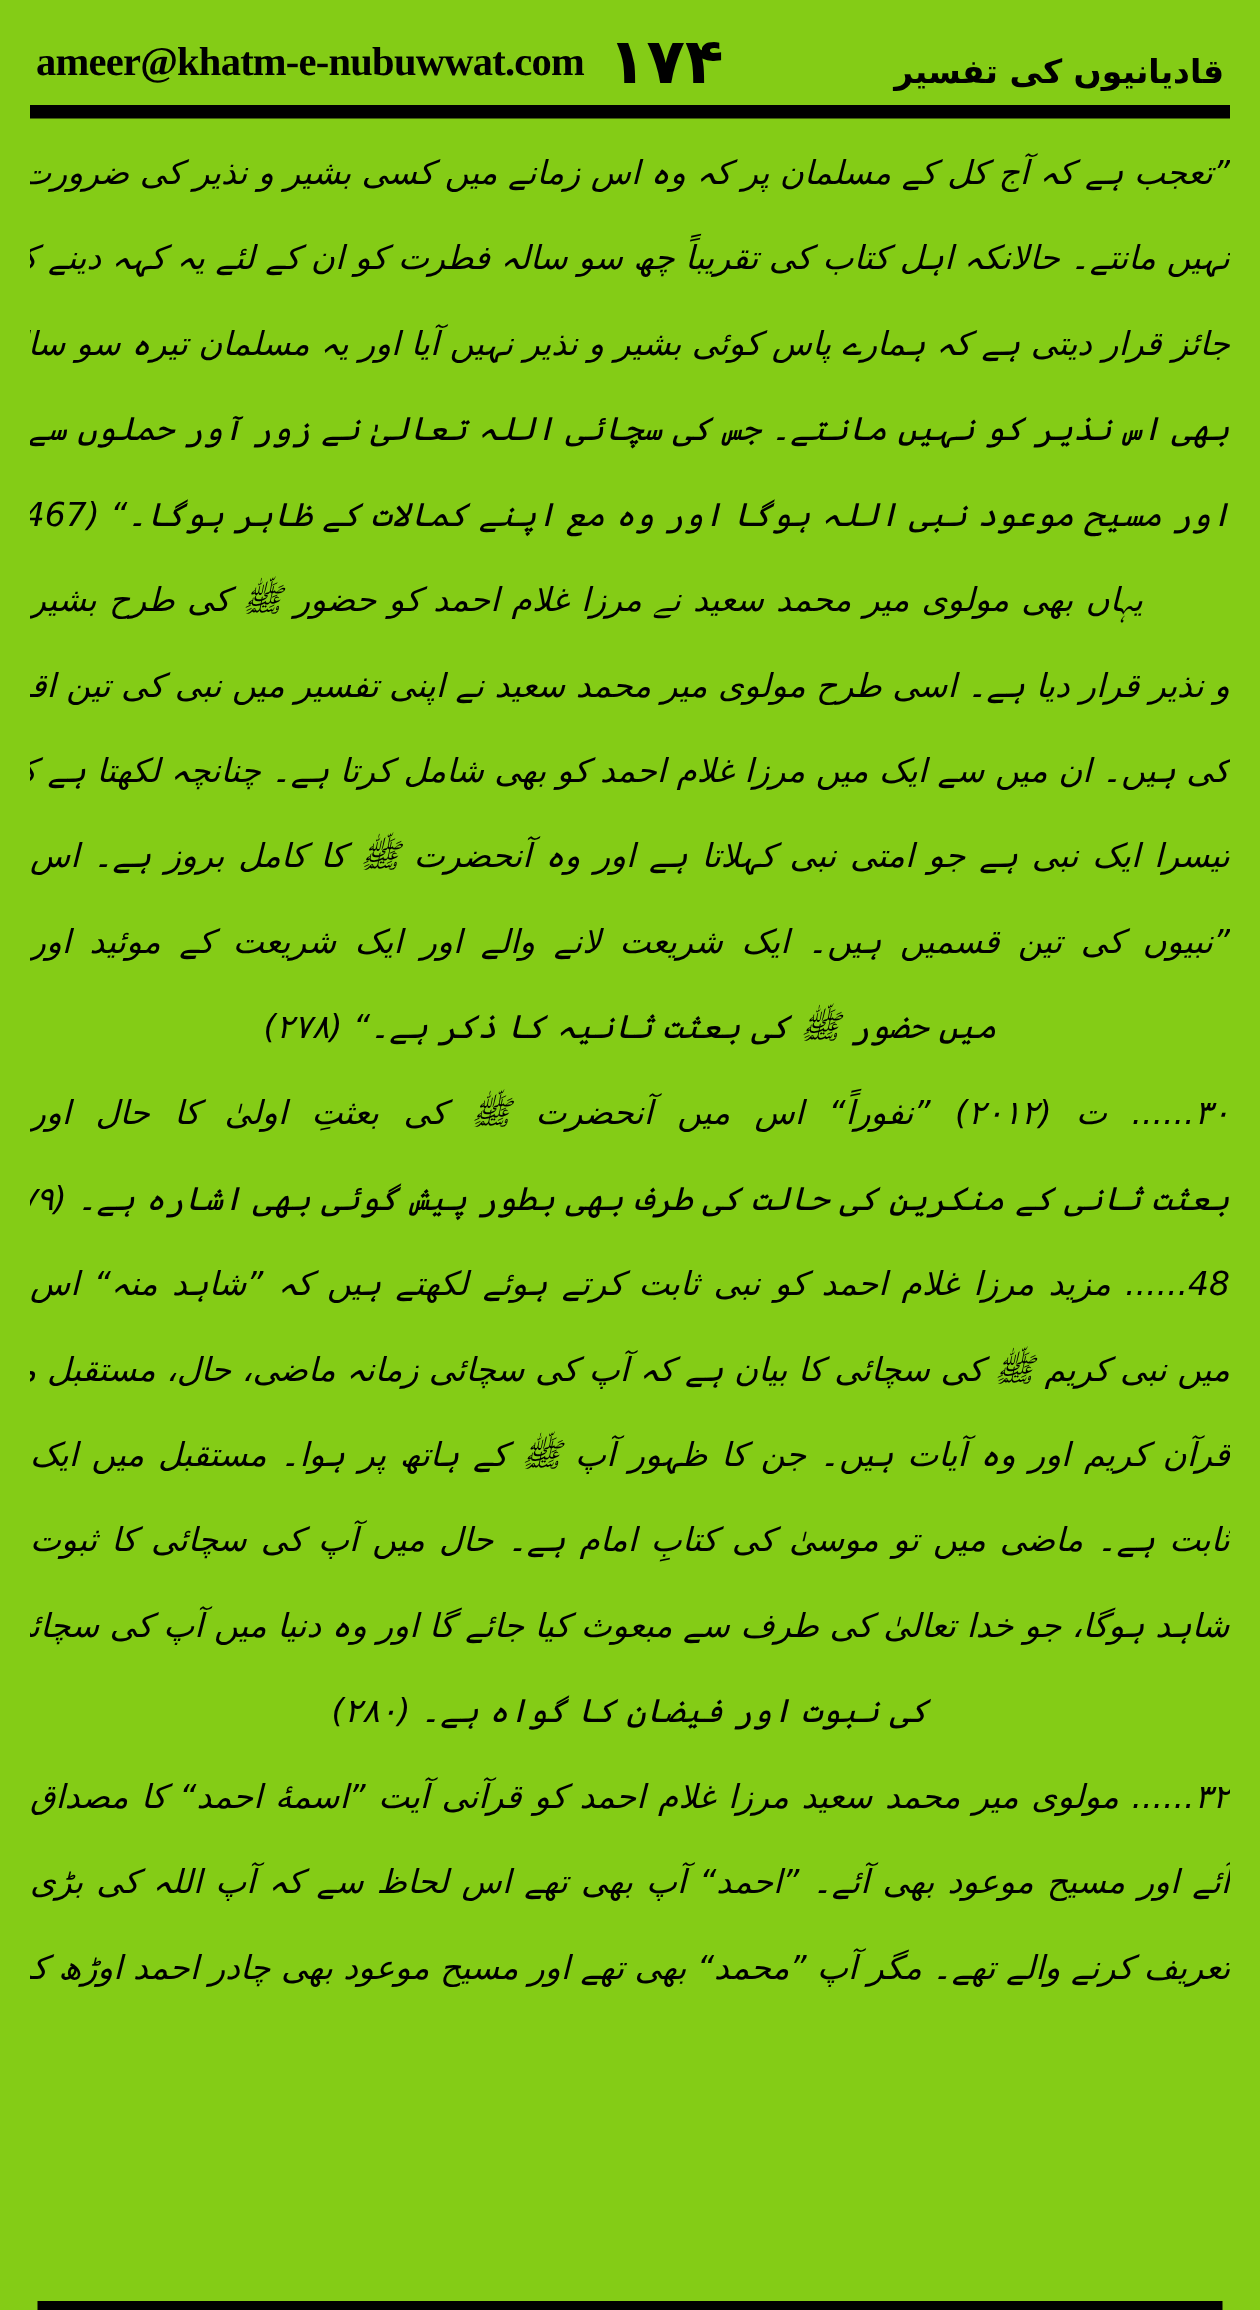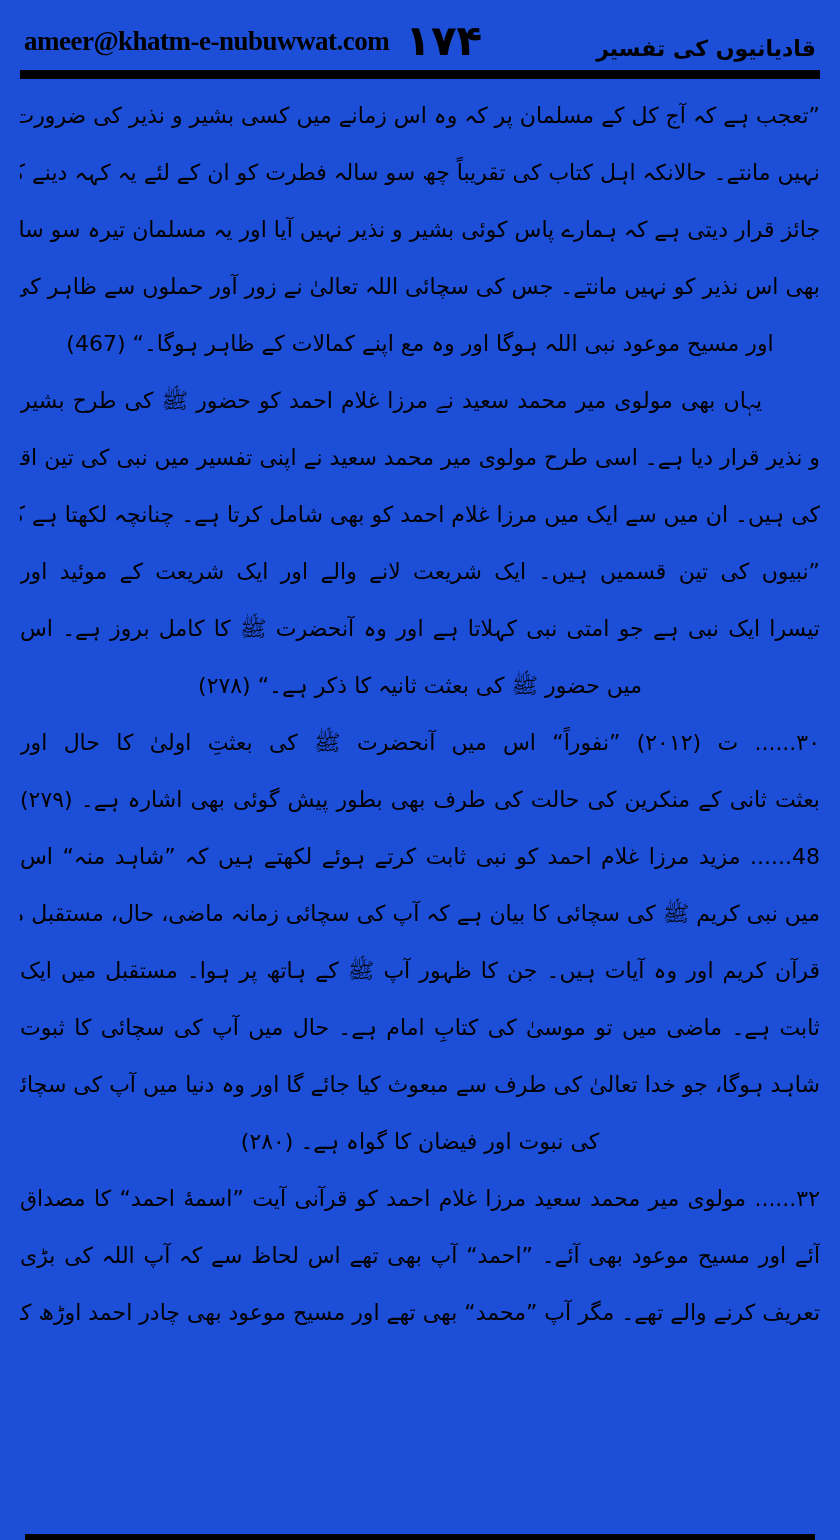--- a/index.html
+++ b/index.html
@@ -1,19 +1,19 @@
 <!DOCTYPE html>
 <html lang="ur"><head>
 <meta charset="utf-8">
 <style>
   html,body{margin:0;padding:0;background:#e8e8e8;}
   .page{
     position:relative;
     width:840px;height:1540px;
-    background:#1d4ed8;
+    background:#84cc16;
     color:#000;
     overflow:hidden;
     font-family:"DejaVu Sans",sans-serif;
     margin:0 auto;
   }
   
   .header{
     display:flex;
     justify-content:space-between;
     align-items:flex-end;
@@ -43,20 +43,21 @@
   }
   .rule-top{
     height:9px;
     background:#000;
     margin:6px 20px 0 20px;
   }
   
   .body-text{
     direction:rtl;
     padding:8px 20px 0 20px;
+    font-style:italic;
   }
   .text-line{
     font-size:22px;
     line-height:57px;
     height:57px;
     text-align:justify;
     text-align-last:justify;
     white-space:nowrap;
     overflow:hidden;
     font-weight:500;
@@ -114,22 +115,22 @@
       <div class="text-line center">اور مسیح موعود نبی اللہ ہوگا اور وہ مع اپنے کمالات کے ظاہر ہوگا۔“ (467)</div>
     </div>
 
     <div>
       <div class="text-line indent">یہاں بھی مولوی میر محمد سعید نے مرزا غلام احمد کو حضور ﷺ کی طرح بشیر</div>
       <div class="text-line">و نذیر قرار دیا ہے۔ اسی طرح مولوی میر محمد سعید نے اپنی تفسیر میں نبی کی تین اقسام بیان</div>
       <div class="text-line">کی ہیں۔ ان میں سے ایک میں مرزا غلام احمد کو بھی شامل کرتا ہے۔ چنانچہ لکھتا ہے کہ:</div>
     </div>
 
     <div>
+      <div class="text-line">تیسرا ایک نبی ہے جو امتی نبی کہلاتا ہے اور وہ آنحضرت ﷺ کا کامل بروز ہے۔ اس</div>
       <div class="text-line">”نبیوں کی تین قسمیں ہیں۔ ایک شریعت لانے والے اور ایک شریعت کے موئید اور</div>
-      <div class="text-line">تیسرا ایک نبی ہے جو امتی نبی کہلاتا ہے اور وہ آنحضرت ﷺ کا کامل بروز ہے۔ اس</div>
       <div class="text-line center">میں حضور ﷺ کی بعثت ثانیہ کا ذکر ہے۔“ (۲۷۸)</div>
     </div>
 
     <div>
       <div class="text-line">۳۰...... ت (۲۰۱۲) ”نفوراً“ اس میں آنحضرت ﷺ کی بعثتِ اولیٰ کا حال اور</div>
       <div class="text-line">بعثت ثانی کے منکرین کی حالت کی طرف بھی بطور پیش گوئی بھی اشارہ ہے۔ (۲۷۹)</div>
     </div>
 
     <div>
       <div class="text-line">48...... مزید مرزا غلام احمد کو نبی ثابت کرتے ہوئے لکھتے ہیں کہ ”شاہد منہ“ اس</div>

